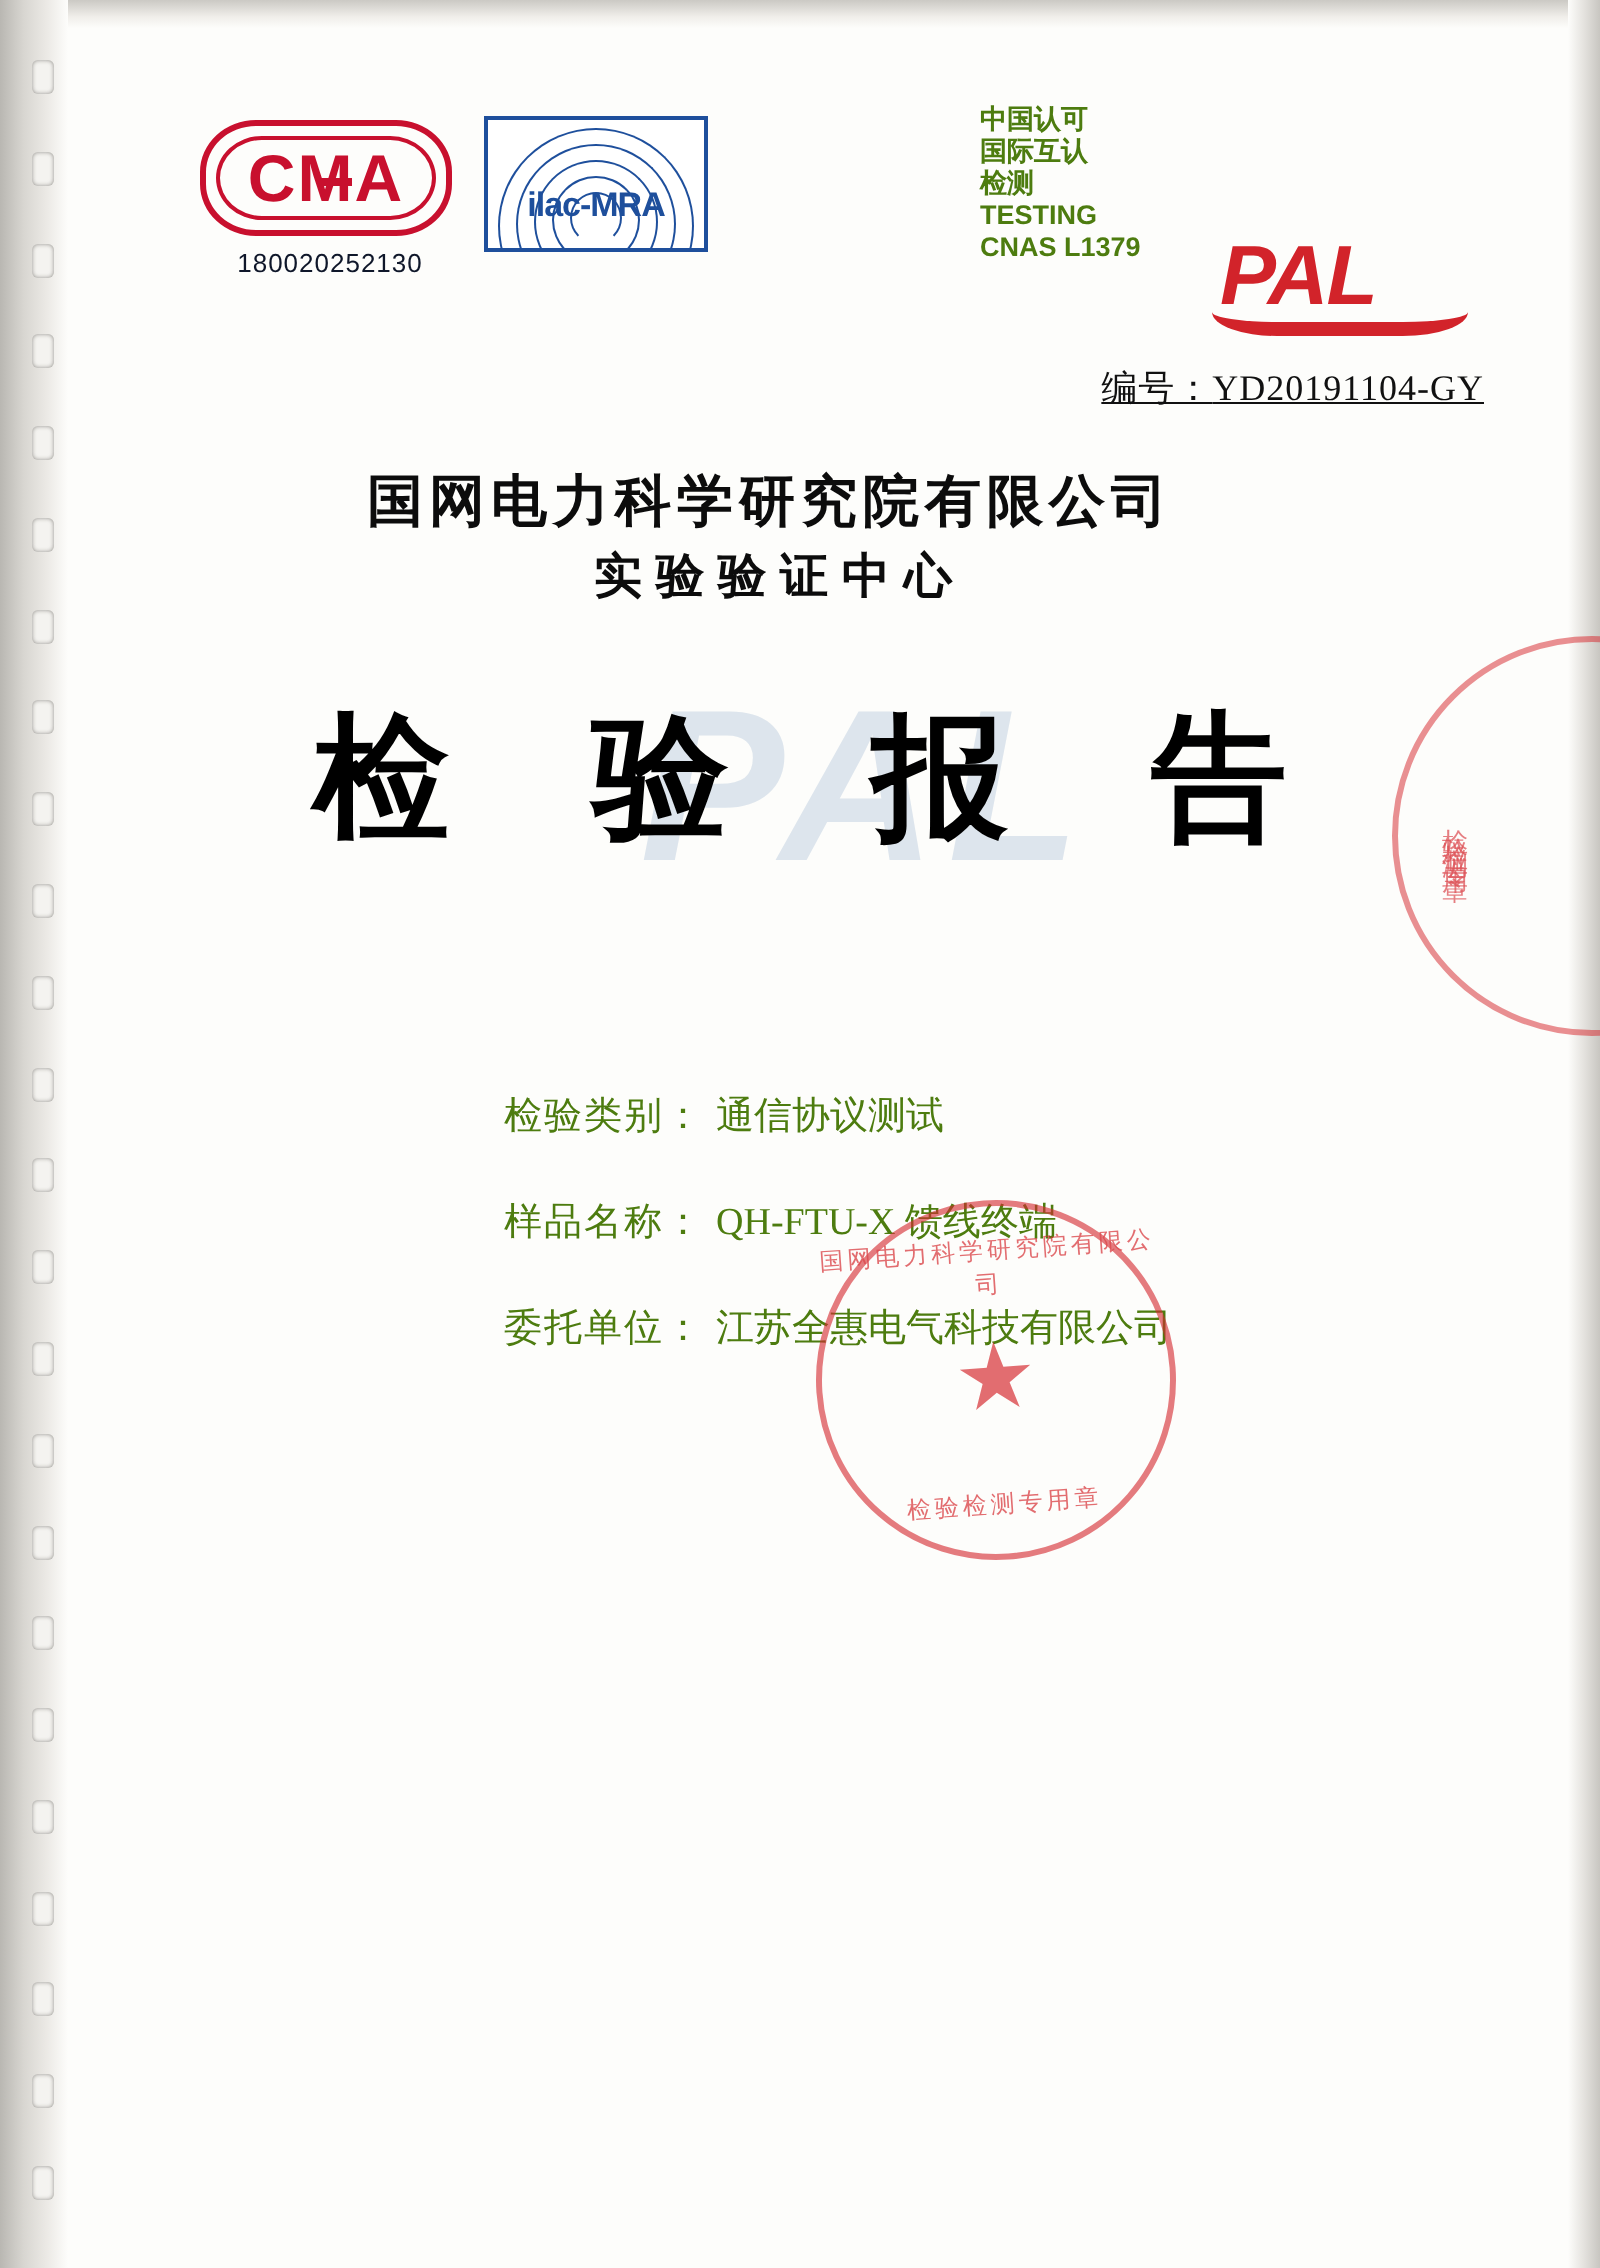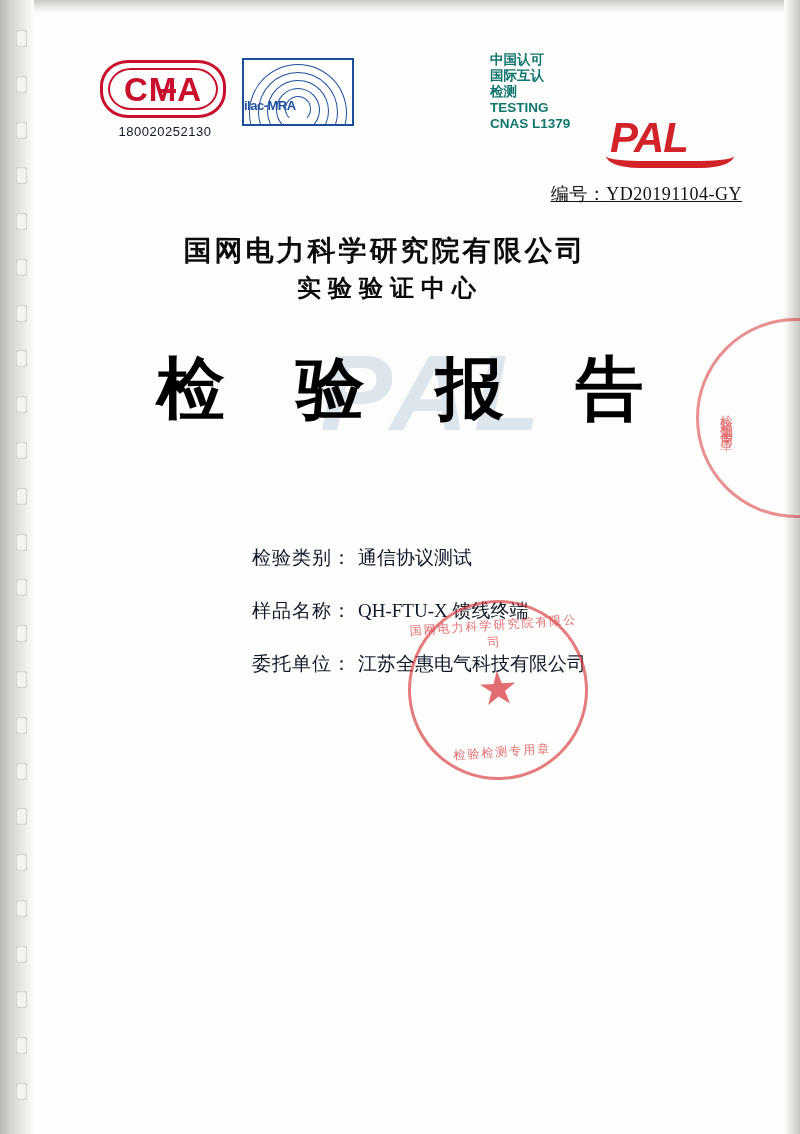--- a/index.html
+++ b/index.html
@@ -150,24 +150,24 @@
     transform: translateX(-50%);
     border: 1.6px solid #1e4f9c;
     border-bottom-color: transparent;
     border-radius: 50%;
     display: block;
   }
   .ilac .txt {
     position: absolute;
     left: 0; right: 0;
     bottom: 11px;
-    text-align: left;
+    text-align: center;
     font-family: "Liberation Sans", sans-serif;
     font-weight: bold;
-    font-size: 13px;
+    font-size: 17px;
     color: #1e4f9c;
     letter-spacing: -0.5px;
   }
 
   
   .cnas {
     position: absolute;
     left: 278px;
     top: 2px;
     width: 148px;
@@ -193,21 +193,21 @@
   }
 
   
   .cnas-cn {
     position: absolute;
     left: 400px;
     top: 0px;
     font-family: "Liberation Sans", sans-serif;
     font-size: 13.5px;
     line-height: 16px;
-    color: #0f766e;
+    color: #4d7c0f;
     font-weight: bold;
   }
 
   
   .pal-logo {
     position: absolute;
     left: 520px;
     top: 62px;
     font-family: "Liberation Sans", sans-serif;
     font-weight: bold;
@@ -297,21 +297,21 @@
   .fields {
     position: absolute;
     left: 252px;
     top: 545px;
     width: 420px;
   }
   .field {
     position: relative;
     height: 53px;
     font-size: 19px;
-    color: #0f172a;
+    color: #4d7c0f;
     font-family: "DejaVu Serif", serif;
     white-space: nowrap;
   }
   .field .label {
     letter-spacing: 1px;
   }
   .field .value {
     margin-left: 6px;
     font-family: "Liberation Serif", serif;
     font-size: 19px;

